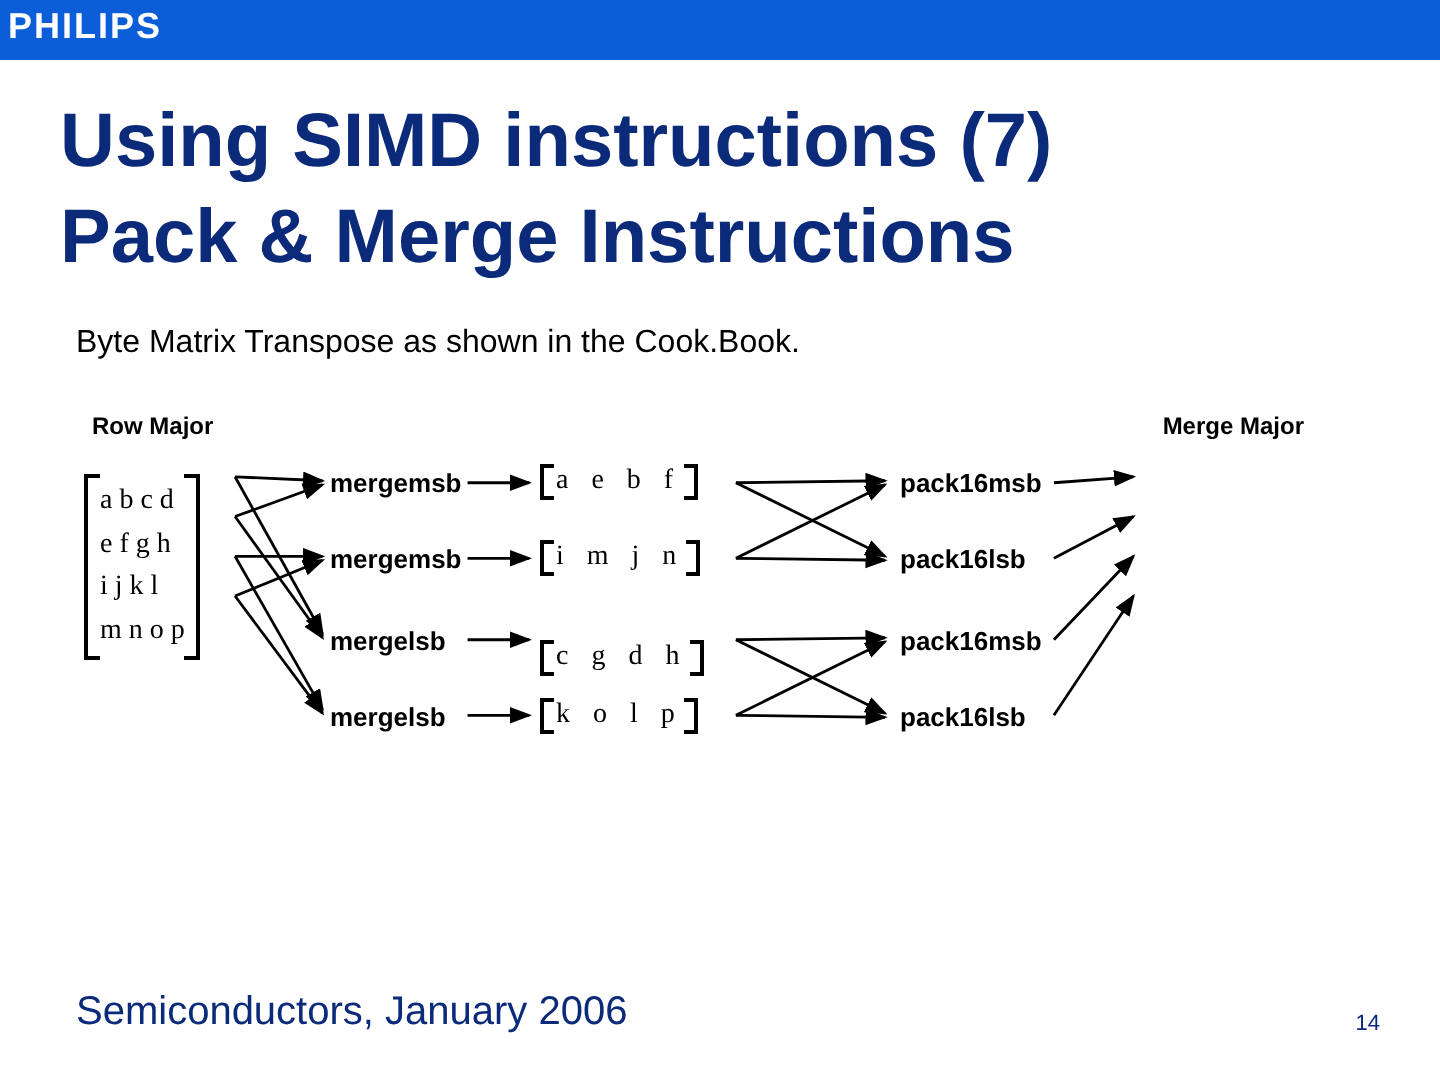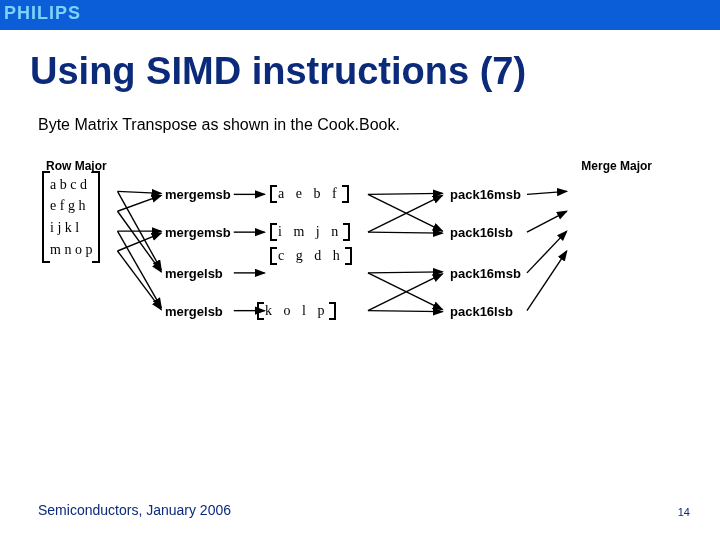--- a/index.html
+++ b/index.html
@@ -14,21 +14,21 @@
   .topbar {
     width: 100%;
     height: 30px;
     background: #0b5ed7;
     position: relative;
   }
   .logo {
     position: absolute;
     left: 4px;
     top: 3px;
-    color: #7dd3fc;
+    color: #ffffff;
     font-weight: 700;
     font-size: 18px;
     letter-spacing: 1px;
     font-family: Arial, sans-serif;
   }
   .title {
     color: #0b2a7a;
     font-size: 38px;
     line-height: 1.25;
     margin: 18px 0 20px 30px;
@@ -90,69 +90,70 @@
     left: 0; top: 0;
     width: 100%;
     height: 100%;
     pointer-events: none;
   }
   .footer-left {
     position: absolute;
     left: 38px;
     bottom: 22px;
     color: #0b2a7a;
-    font-size: 14px;
+    font-size: 20px;
   }
   .footer-right {
     position: absolute;
     right: 30px;
     bottom: 22px;
     color: #0b2a7a;
     font-size: 11px;
     margin-left: 36px;
   }
 </style>
 </head>
 <body>
 
 <div class="topbar">
   <div class="logo">PHILIPS</div>
 </div>
 
 <h1 class="title">
   <span>Using SIMD instructions (7)</span><br>
+  <span>Pack &amp; Merge Instructions</span>
 </h1>
 
 <p class="body-text">Byte Matrix Transpose as shown in the Cook.Book.</p>
 
 <div class="diagram">
 
   <div class="label" style="left:6px; top:0;">Row Major</div>
   <div class="label" style="right:28px; top:0;">Merge Major</div>
 
-  <div class="bigmatrix" style="left:2px; top:12px;">
+  <div class="bigmatrix" style="left:2px; top:31px;">
     <div class="capTL"></div>
       <div class="capBL"></div>
       <div class="capTR"></div>
       <div class="capBR"></div>
     <div>a  b  c  d</div>
     <div>e  f  g  h</div>
     <div>i  j  k  l</div>
     <div>m  n  o  p</div>
   </div>
 
   <div class="op" style="left:125px; top:28px;">mergemsb</div>
   <div class="op" style="left:125px; top:66px;">mergemsb</div>
   <div class="op" style="left:125px; top:107px;">mergelsb</div>
   <div class="op" style="left:125px; top:145px;">mergelsb</div>
 
   <div class="rowvec" style="left:230px; top:26px;"><span class="cTL"></span><span class="cBL"></span><span class="cTR"></span><span class="cBR"></span><span>a e b f</span></div>
   <div class="rowvec" style="left:230px; top:64px;text-align:right;"><span class="cTL"></span><span class="cBL"></span><span class="cTR"></span><span class="cBR"></span><span>i m j n</span></div>
-  <div class="rowvec" style="left:230px; top:88px;"><span class="cTL"></span><span class="cBL"></span><span class="cTR"></span><span class="cBR"></span><span>c g d h</span></div>
-  <div class="rowvec" style="left:217px; top:143px;"><span class="cTL"></span><span class="cBL"></span><span class="cTR"></span><span class="cBR"></span><span>k o l p</span></div>
+  <div class="rowvec" style="left:230px; top:114px;"><span class="cTL"></span><span class="cBL"></span><span class="cTR"></span><span class="cBR"></span><span>c g d h</span></div>
+  <div class="rowvec" style="left:230px; top:143px;"><span class="cTL"></span><span class="cBL"></span><span class="cTR"></span><span class="cBR"></span><span>k o l p</span></div>
 
   <div class="op" style="left:410px; top:28px;">pack16msb</div>
   <div class="op" style="left:410px; top:66px;">pack16lsb</div>
   <div class="op" style="left:410px; top:107px;">pack16msb</div>
   <div class="op" style="left:410px; top:145px;">pack16lsb</div>
 
 
   <svg class="arrows" viewBox="0 0 644 190">
     <defs>
       <marker id="ah" markerWidth="8" markerHeight="8" refX="7" refY="3" orient="auto">

